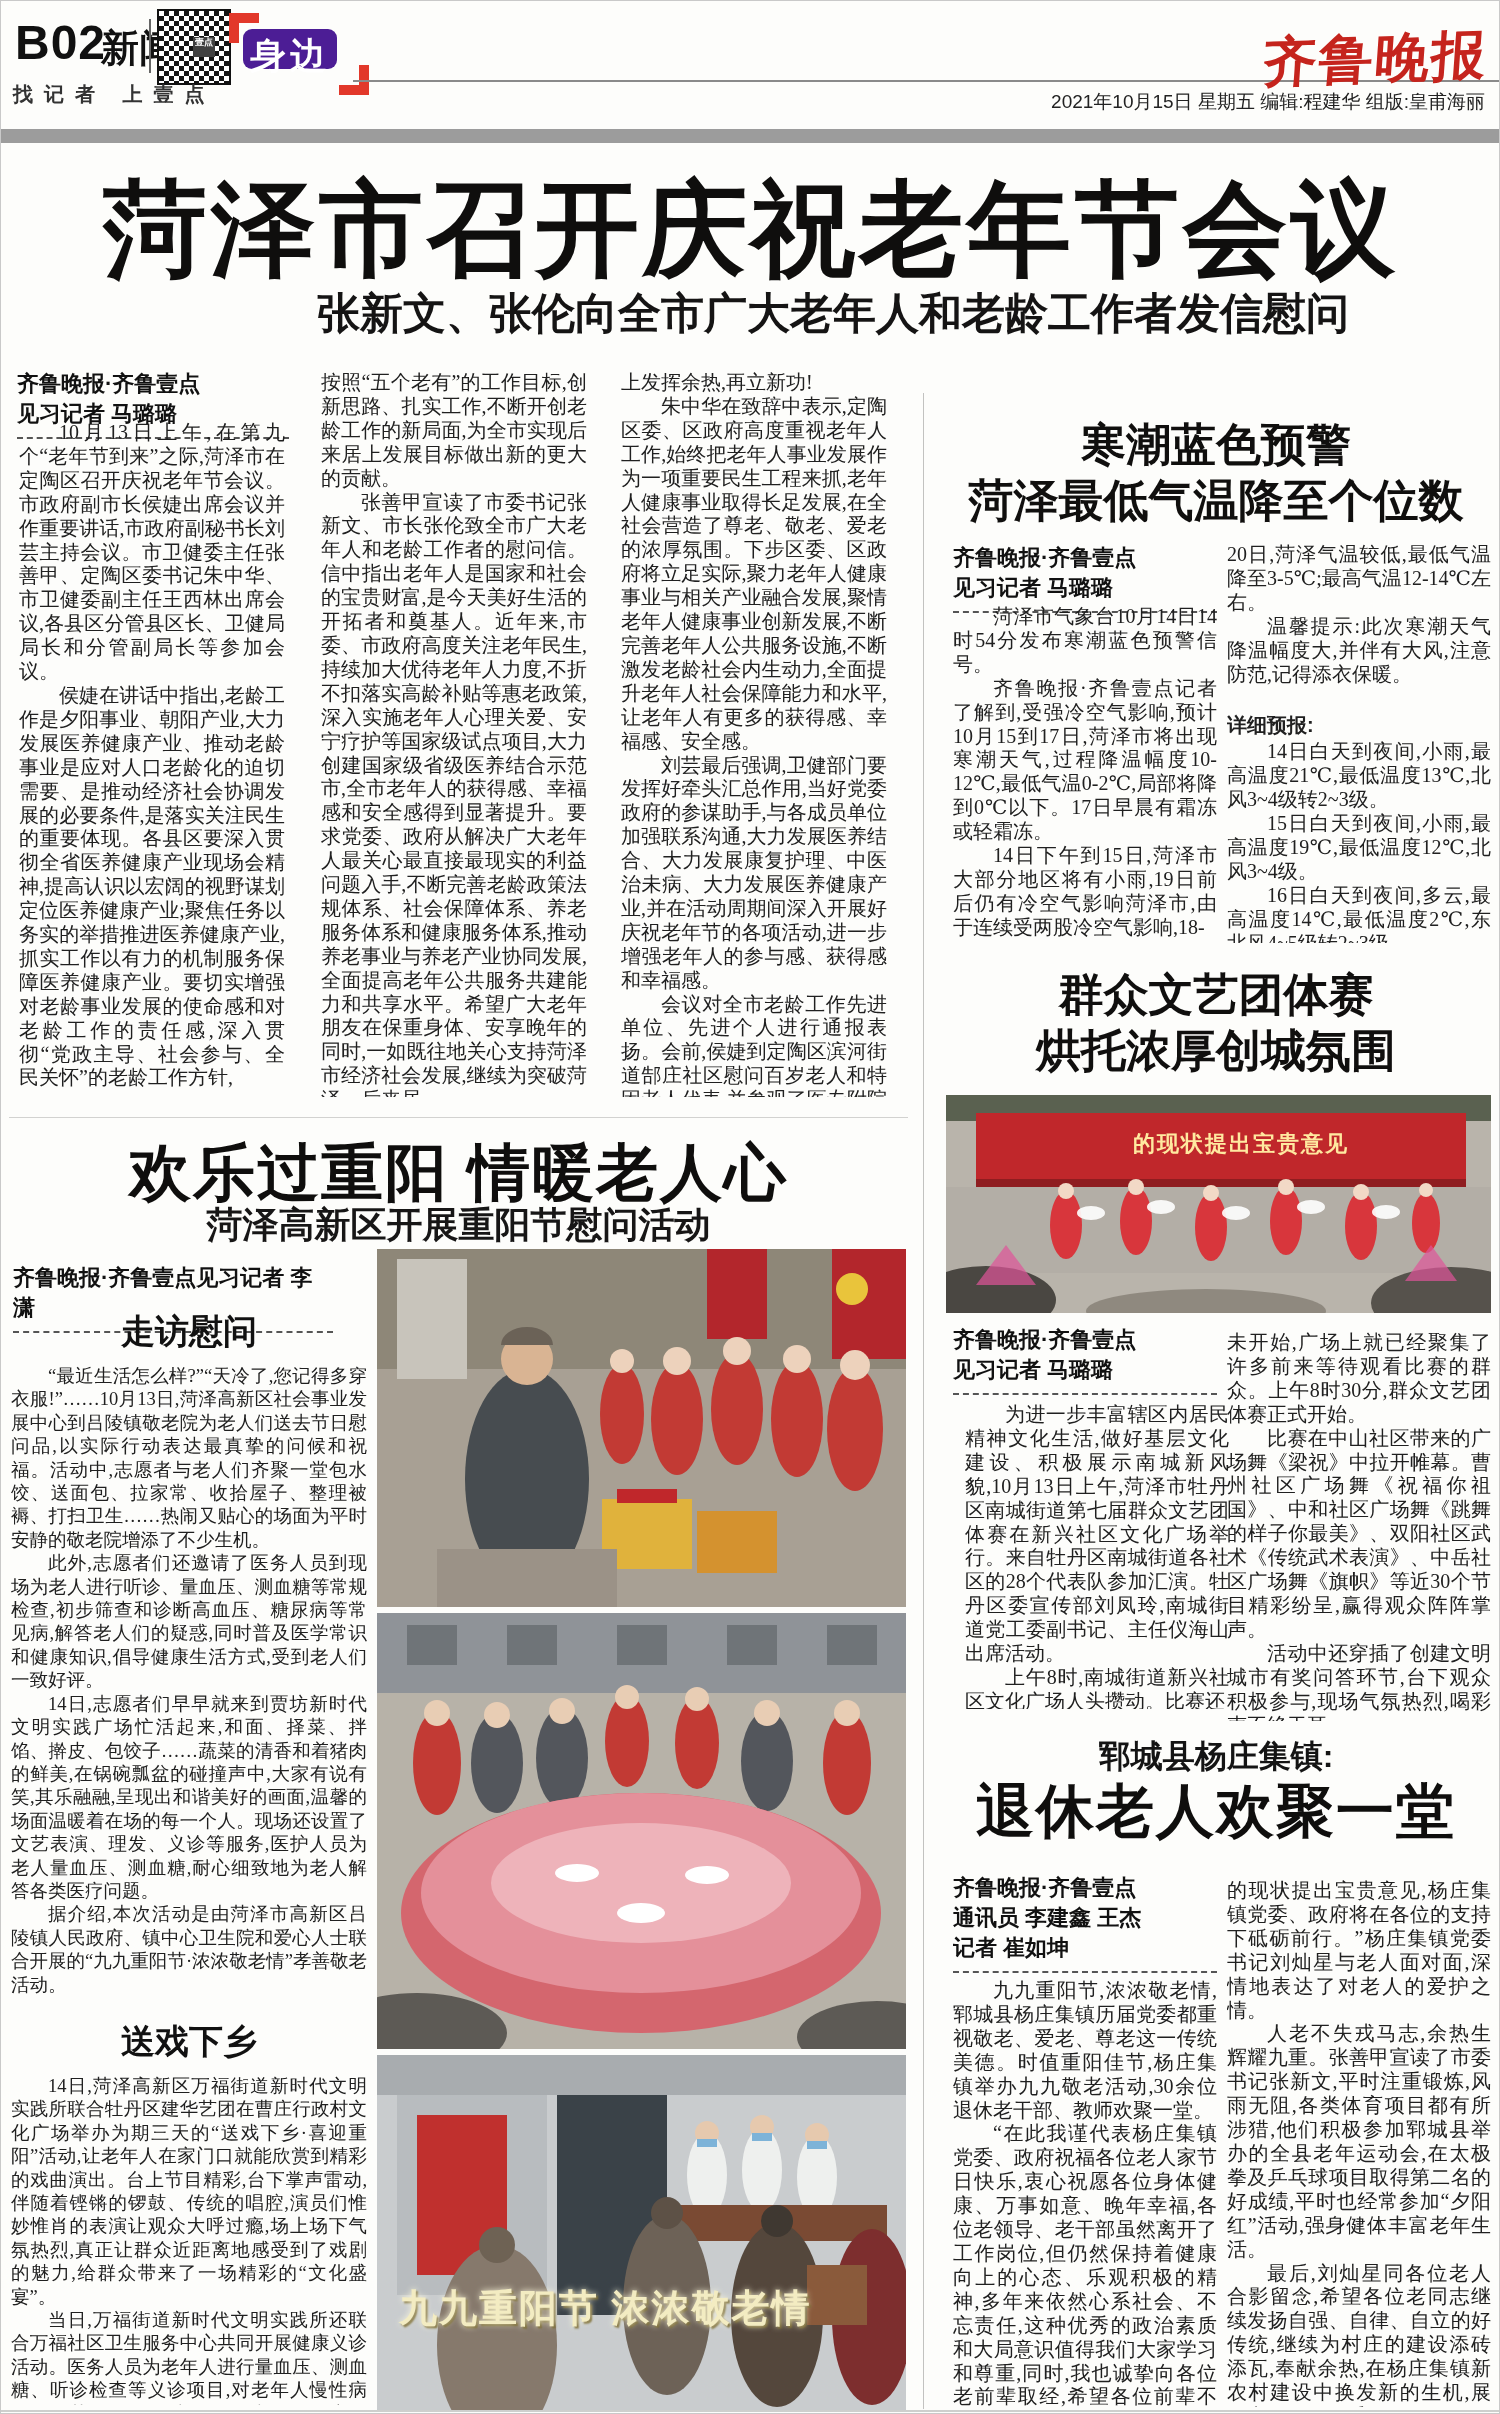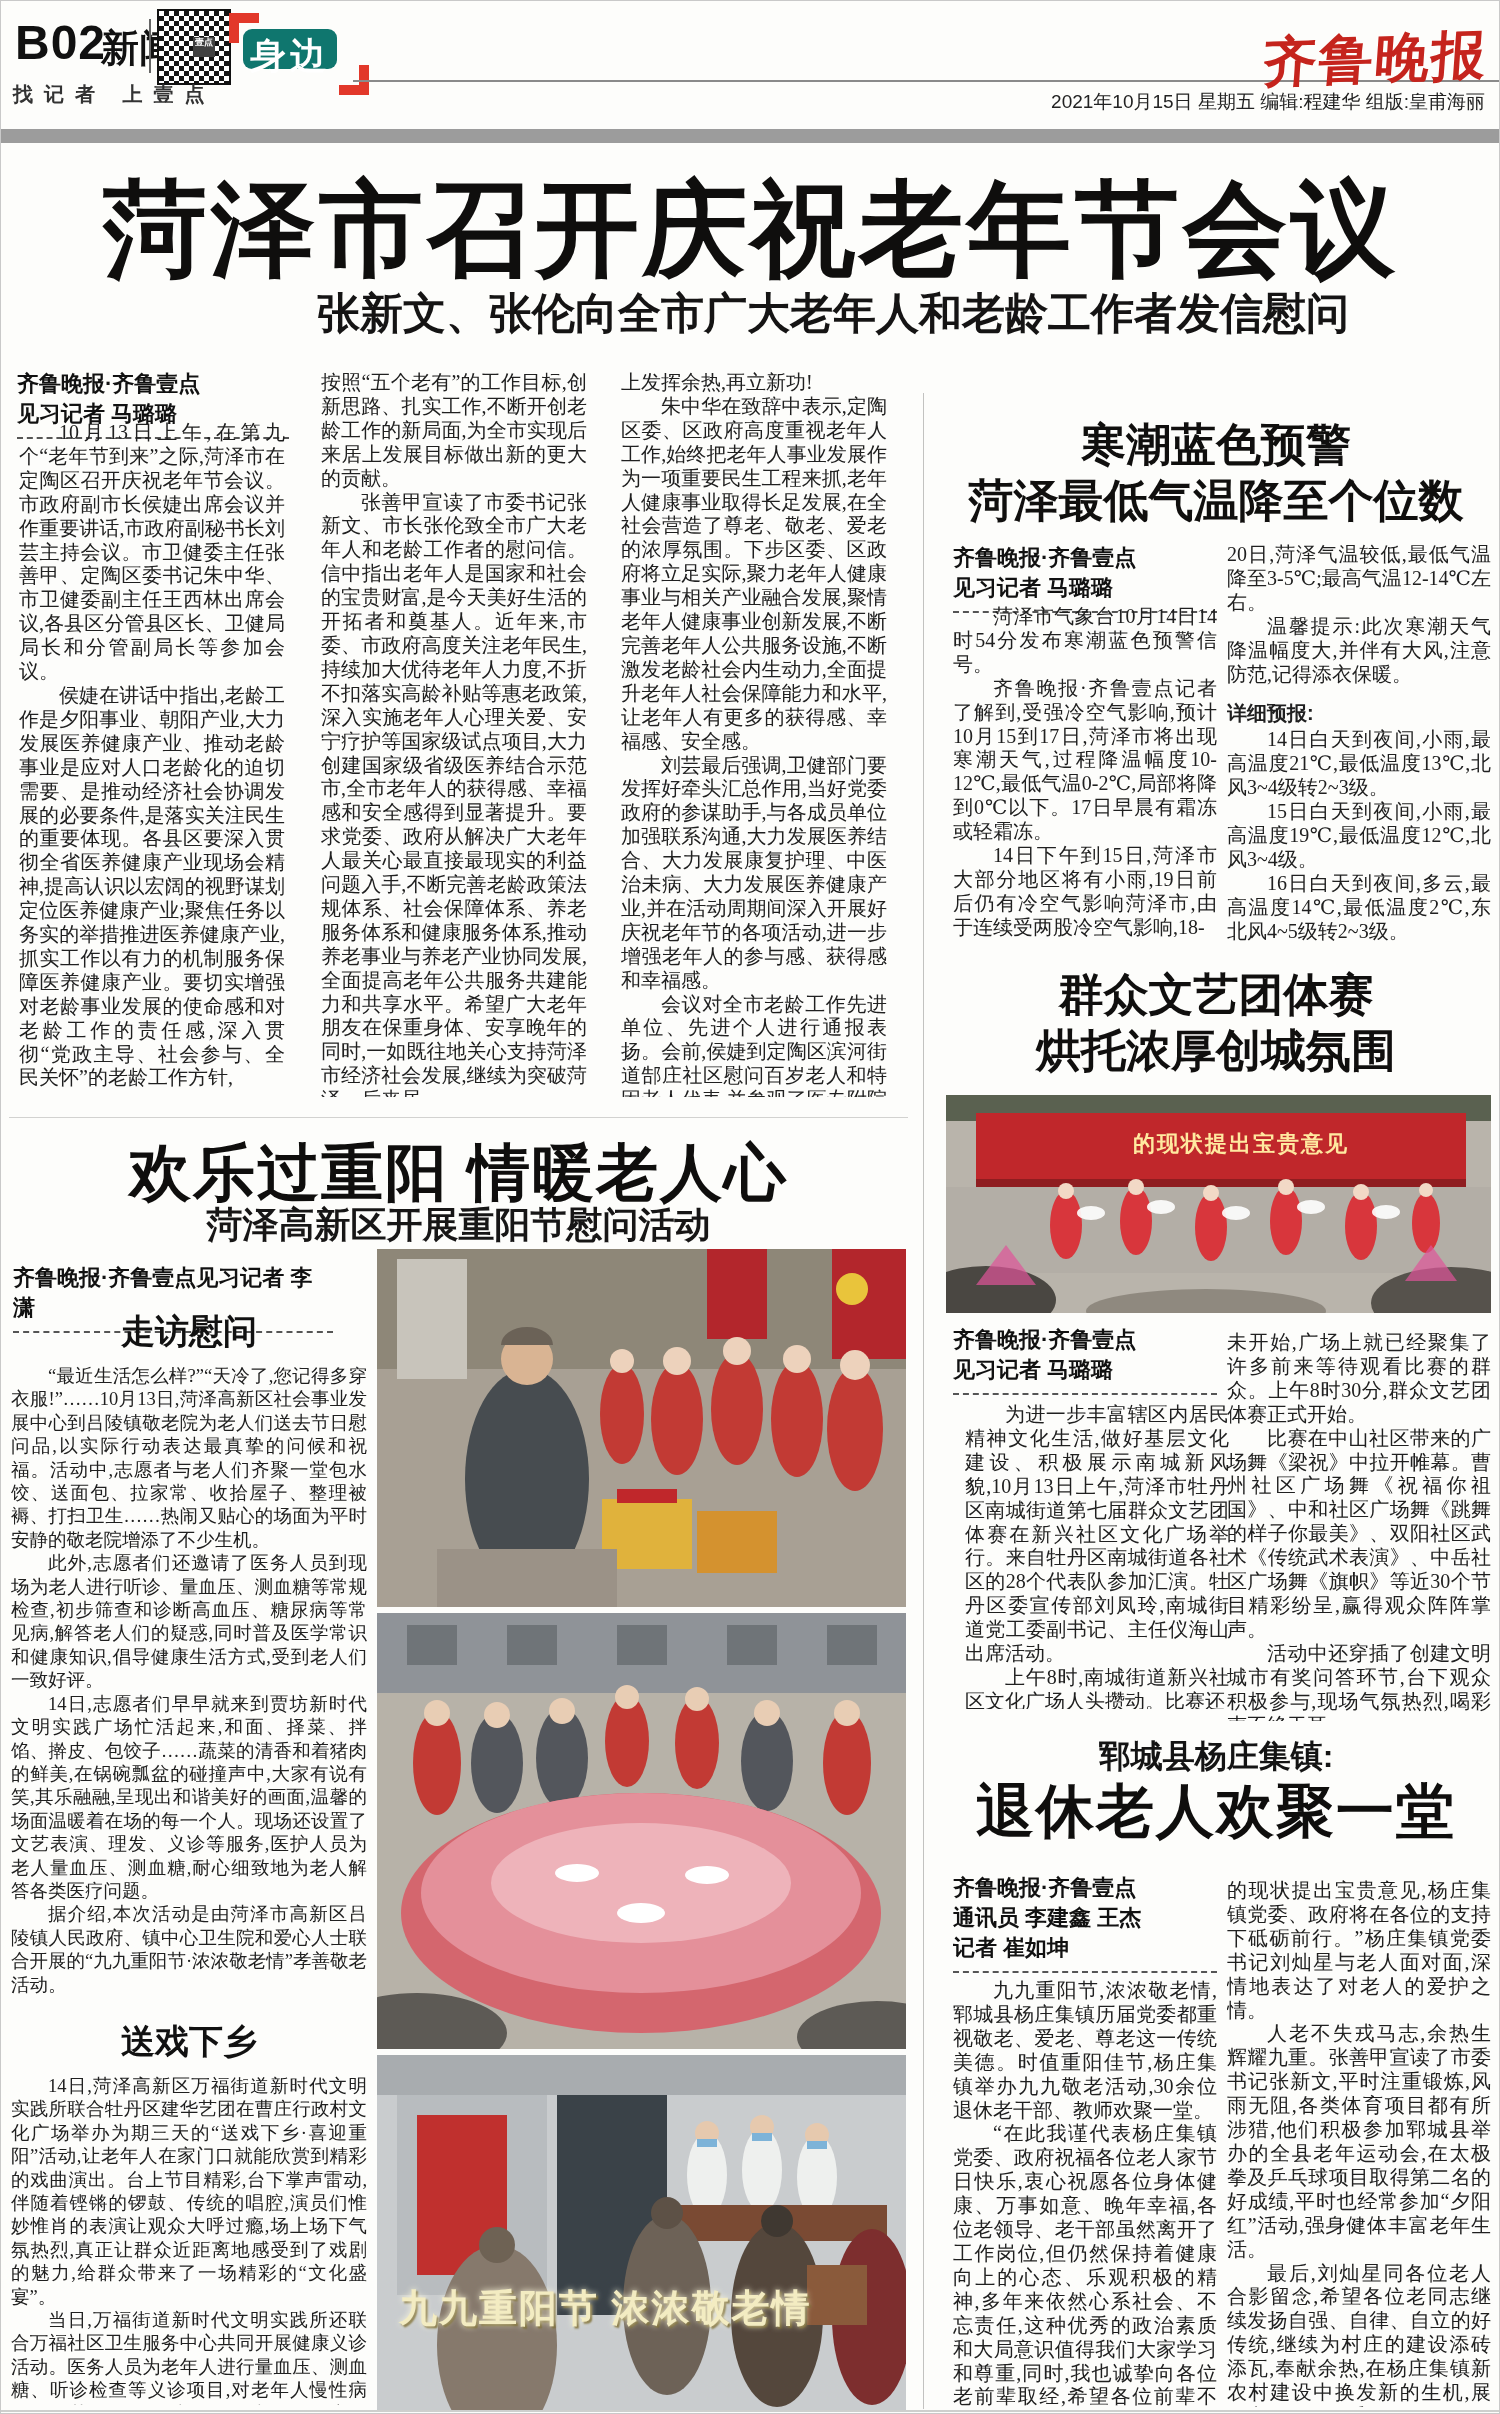--- a/index.html
+++ b/index.html
@@ -12,39 +12,39 @@
   
   #pageno{left:14px;top:14px;font-size:48px;font-weight:bold;color:#111;letter-spacing:1px;}
   #secname{left:100px;top:22px;font-size:38px;font-weight:bold;color:#111;}
   #hdr-vline{left:148px;top:18px;width:2px;height:54px;background:#666;}
   #qr{left:156px;top:8px;width:70px;height:72px;border:2px solid #111;
       background:
         repeating-conic-gradient(#141414 0% 25%, #fff 0% 50%) 0 0/10px 10px;}
   #qr-seal{left:192px;top:36px;width:22px;height:20px;background:#404040;color:#fff;
       font-size:9px;line-height:10px;text-align:center;font-weight:bold;}
   #corner-tl{left:228px;top:12px;width:30px;height:30px;border-left:10px solid #e2382a;border-top:10px solid #e2382a;box-sizing:border-box;}
-  #badge{left:242px;top:28px;width:94px;height:40px;background:#0f766e;border-radius:9px;
+  #badge{left:242px;top:28px;width:94px;height:40px;background:#4c1d95;border-radius:9px;
       color:#fff;font-size:36px;font-weight:bold;text-align:center;line-height:54px;letter-spacing:4px;}
   #corner-br{left:338px;top:64px;width:30px;height:30px;border-right:10px solid #e2382a;border-bottom:10px solid #e2382a;box-sizing:border-box;}
   #hdr-rule{left:352px;top:79px;width:1146px;height:2px;background:#8a8a8a;}
   #tagline{left:12px;top:80px;font-size:20px;color:#333;letter-spacing:11px;font-weight:bold;}
   #masthead{right:12px;top:22px;font-size:54px;font-weight:bold;color:#c5241d;
       transform:skewX(-6deg) rotate(-2deg);letter-spacing:2px;}
   #dateline{right:14px;top:88px;font-size:19px;color:#222;}
   #grayband{left:0;top:128px;width:1500px;height:14px;background:#9c9c9c;}
 
   
   #main-headline{left:0;top:160px;width:1500px;text-align:center;font-size:104px;font-weight:bold;color:#0f0e0d;letter-spacing:4px;}
   #main-subhead{left:0;top:284px;width:1348px;text-align:right;font-size:43px;font-weight:bold;color:#151414;}
 
   
   .bodycol{overflow:hidden;}
   .bodycol p{margin:0;text-indent:2em;font-size:20px;line-height:23.9px;text-align:justify;color:#202020;}
   .bodycol p.cont{text-indent:0;}
-  .bodycol p.inhead{text-indent:0;font-weight:bold;margin-top:16px;margin-bottom:2px;
+  .bodycol p.inhead{text-indent:0;font-weight:bold;margin-top:28px;margin-bottom:2px;
       font-family:"Liberation Sans","DejaVu Sans",sans-serif;}
   .byline{font-family:"Liberation Sans","DejaVu Sans",sans-serif;overflow:hidden;
       border-bottom:2px dashed #555;padding-bottom:8px;}
   .byline p{margin:0;font-size:22px;line-height:30px;font-weight:bold;color:#111;text-indent:0;}
 
   #vrule{left:922px;top:392px;width:1px;height:2016px;background:#c2c2c0;}
   #left-divider{left:8px;top:1116px;width:899px;height:1px;background:#d2d2d0;}
 
   
   .side-headline{width:560px;text-align:center;font-size:45px;font-weight:bold;color:#100f0e;line-height:56px;}

